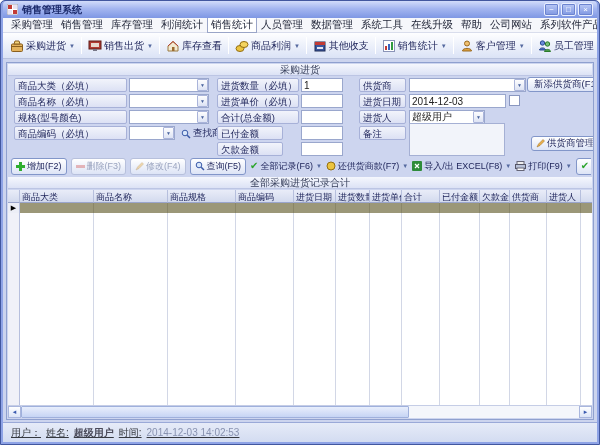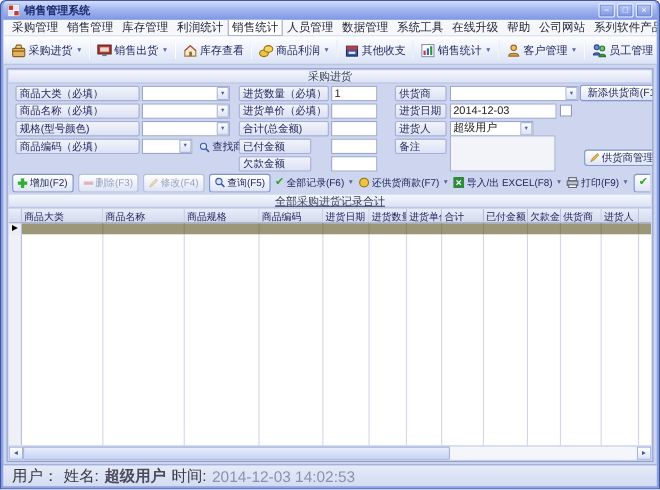--- a/index.html
+++ b/index.html
@@ -14,21 +14,21 @@
   .menubar{height:15px;background:#f6f7fb;border-bottom:1px solid #d9ddec;display:flex;align-items:center;padding:0 4px;font-size:10.5px;color:#23283a;white-space:nowrap;}
   .mi{padding:1px 4px;}
   .mi.active{background:#fff;border:1px solid #9aa5c8;padding:0 3px;}
   .toolbar{height:26px;background:linear-gradient(#fefeff,#dbe3f6);border-bottom:1px solid #b8c2de;display:flex;align-items:center;padding:0 4px;white-space:nowrap;}
   .tbtn{display:flex;align-items:center;gap:2px;font-size:10px;color:#1c2258;padding:2px 3px;border-radius:2px;}
   .tarr{font-size:6px;color:#55699f;margin-left:1px;}
   .tsep{width:1px;height:17px;background:#c3cbe3;border-right:1px solid #fff;margin:0 3px;}
   .main{flex:1;margin:3px 3px 2px 3px;border:1px solid #8fa0cf;background:#cdd5ef;position:relative;overflow:hidden;}
   .sect{position:absolute;left:1px;right:1px;height:12px;background:linear-gradient(#f5f7fd,#dce2f5);border-bottom:1px solid #bcc5e4;display:flex;align-items:center;justify-content:center;font-size:10px;color:#38405c;}
   .form-title{top:1px;}
-  .grid-title{top:114px;text-decoration:underline;}
+  .grid-title{top:114px;}
   .chip{position:absolute;height:14px;background:linear-gradient(#f2f4fb,#dce1f4);border:1px solid #a7b1d8;border-radius:2px;font-size:9.5px;color:#1c2258;line-height:11px;padding:1px 3px;white-space:nowrap;overflow:hidden;}
   .txt{position:absolute;height:14px;background:#fff;border:1px solid #9aa7cd;font-size:10px;color:#222;padding:0 2px;margin:0;outline:none;font-family:inherit;}
   .combo{position:absolute;height:14px;background:#fff;border:1px solid #9aa7cd;font-size:10px;color:#222;line-height:12px;padding:0 2px;}
   .cArr{position:absolute;right:0;top:0;width:11px;height:12px;background:linear-gradient(#fdfdfe,#dde3f4);border:1px solid #aab4da;border-radius:1px;display:flex;align-items:center;justify-content:center;font-size:5px;color:#49639e;}
   .chk{position:absolute;width:11px;height:11px;background:#fff;border:1px solid #8a97c0;}
   .note{position:absolute;background:#f2f4fa;border:1px solid #a5b0d4;}
   .sbtn{position:absolute;height:15px;display:flex;align-items:center;gap:2px;padding:0 4px;background:linear-gradient(#ffffff,#dde4f6);border:1px solid #8296c9;border-radius:3px;font-size:9.5px;color:#1c2258;white-space:nowrap;}
   .link{position:absolute;display:flex;align-items:center;gap:2px;font-size:9.5px;color:#1c2258;white-space:nowrap;}
   .actions{position:absolute;top:94px;left:4px;right:2px;height:18px;display:flex;align-items:center;gap:4px;font-size:9px;white-space:nowrap;overflow:hidden;}
   .btn{display:flex;align-items:center;gap:2px;height:17px;padding:0 4px;background:linear-gradient(#ffffff,#dde4f6);border:1px solid #8296c9;border-radius:3px;color:#1c2258;flex:none;}
@@ -43,21 +43,21 @@
   .gsel .cell{border-right:1px solid #8a8668;flex:none;}
   .gsel .selcell{background:#eceef6;border-right:1px solid #b6bfdd;color:#000;font-size:7px;line-height:9px;text-align:center;flex:none;}
   .gbody{display:flex;position:absolute;top:23px;left:0;right:0;bottom:0;}
   .gbody .col{border-right:1px solid #d2d7e6;flex:none;height:100%;}
   .gbody .selcol{background:#f0f1f8;border-right:1px solid #b6bfdd;flex:none;height:100%;}
   .c0{width:12px}.c1{width:74px}.c2{width:74px}.c3{width:68px}.c4{width:58px}.c5{width:42px}.c6{width:34px}.c7{width:32px}.c8{width:38px}.c9{width:40px}.c10{width:30px}.c11{width:37px}.c12{width:34px}.cf{flex:1 1 auto !important;border-right:none !important;}
   .hscroll{position:absolute;left:1px;right:1px;bottom:1px;height:13px;background:#f4f6fb;border-top:1px solid #c5cde6;display:flex;}
   .harr{width:13px;height:100%;background:linear-gradient(#ffffff,#dce4f7);border:1px solid #a9b6dd;font-size:7px;color:#3a5ab0;display:flex;align-items:center;justify-content:center;flex:none;}
   .htrack{flex:1;position:relative;}
   .hthumb{position:absolute;left:0;top:0;height:12px;width:388px;background:linear-gradient(#e8eefc,#c6d4f4);border:1px solid #9fb0dc;border-radius:1px;}
-  .status{height:20px;background:linear-gradient(#e6ebf8,#d3dcf1);border-top:1px solid #9aa9d8;display:flex;align-items:center;gap:5px;padding:0 8px;font-size:14px;color:#35383f;white-space:nowrap;}
+  .status{height:20px;background:linear-gradient(#e6ebf8,#d3dcf1);border-top:1px solid #9aa9d8;display:flex;align-items:center;gap:5px;padding:0 8px;font-size:10px;color:#35383f;white-space:nowrap;text-decoration:underline;}
   .sv{color:#8892b0;}
   .sname{color:#4a4a5a;font-weight:bold;}
   .hint{color:#1a2c80;font-weight:bold;margin-left:22px;margin-top:46px;}
 </style>
 </head>
 <body>
 
 <div class="window">
 
   <div class="titlebar">

